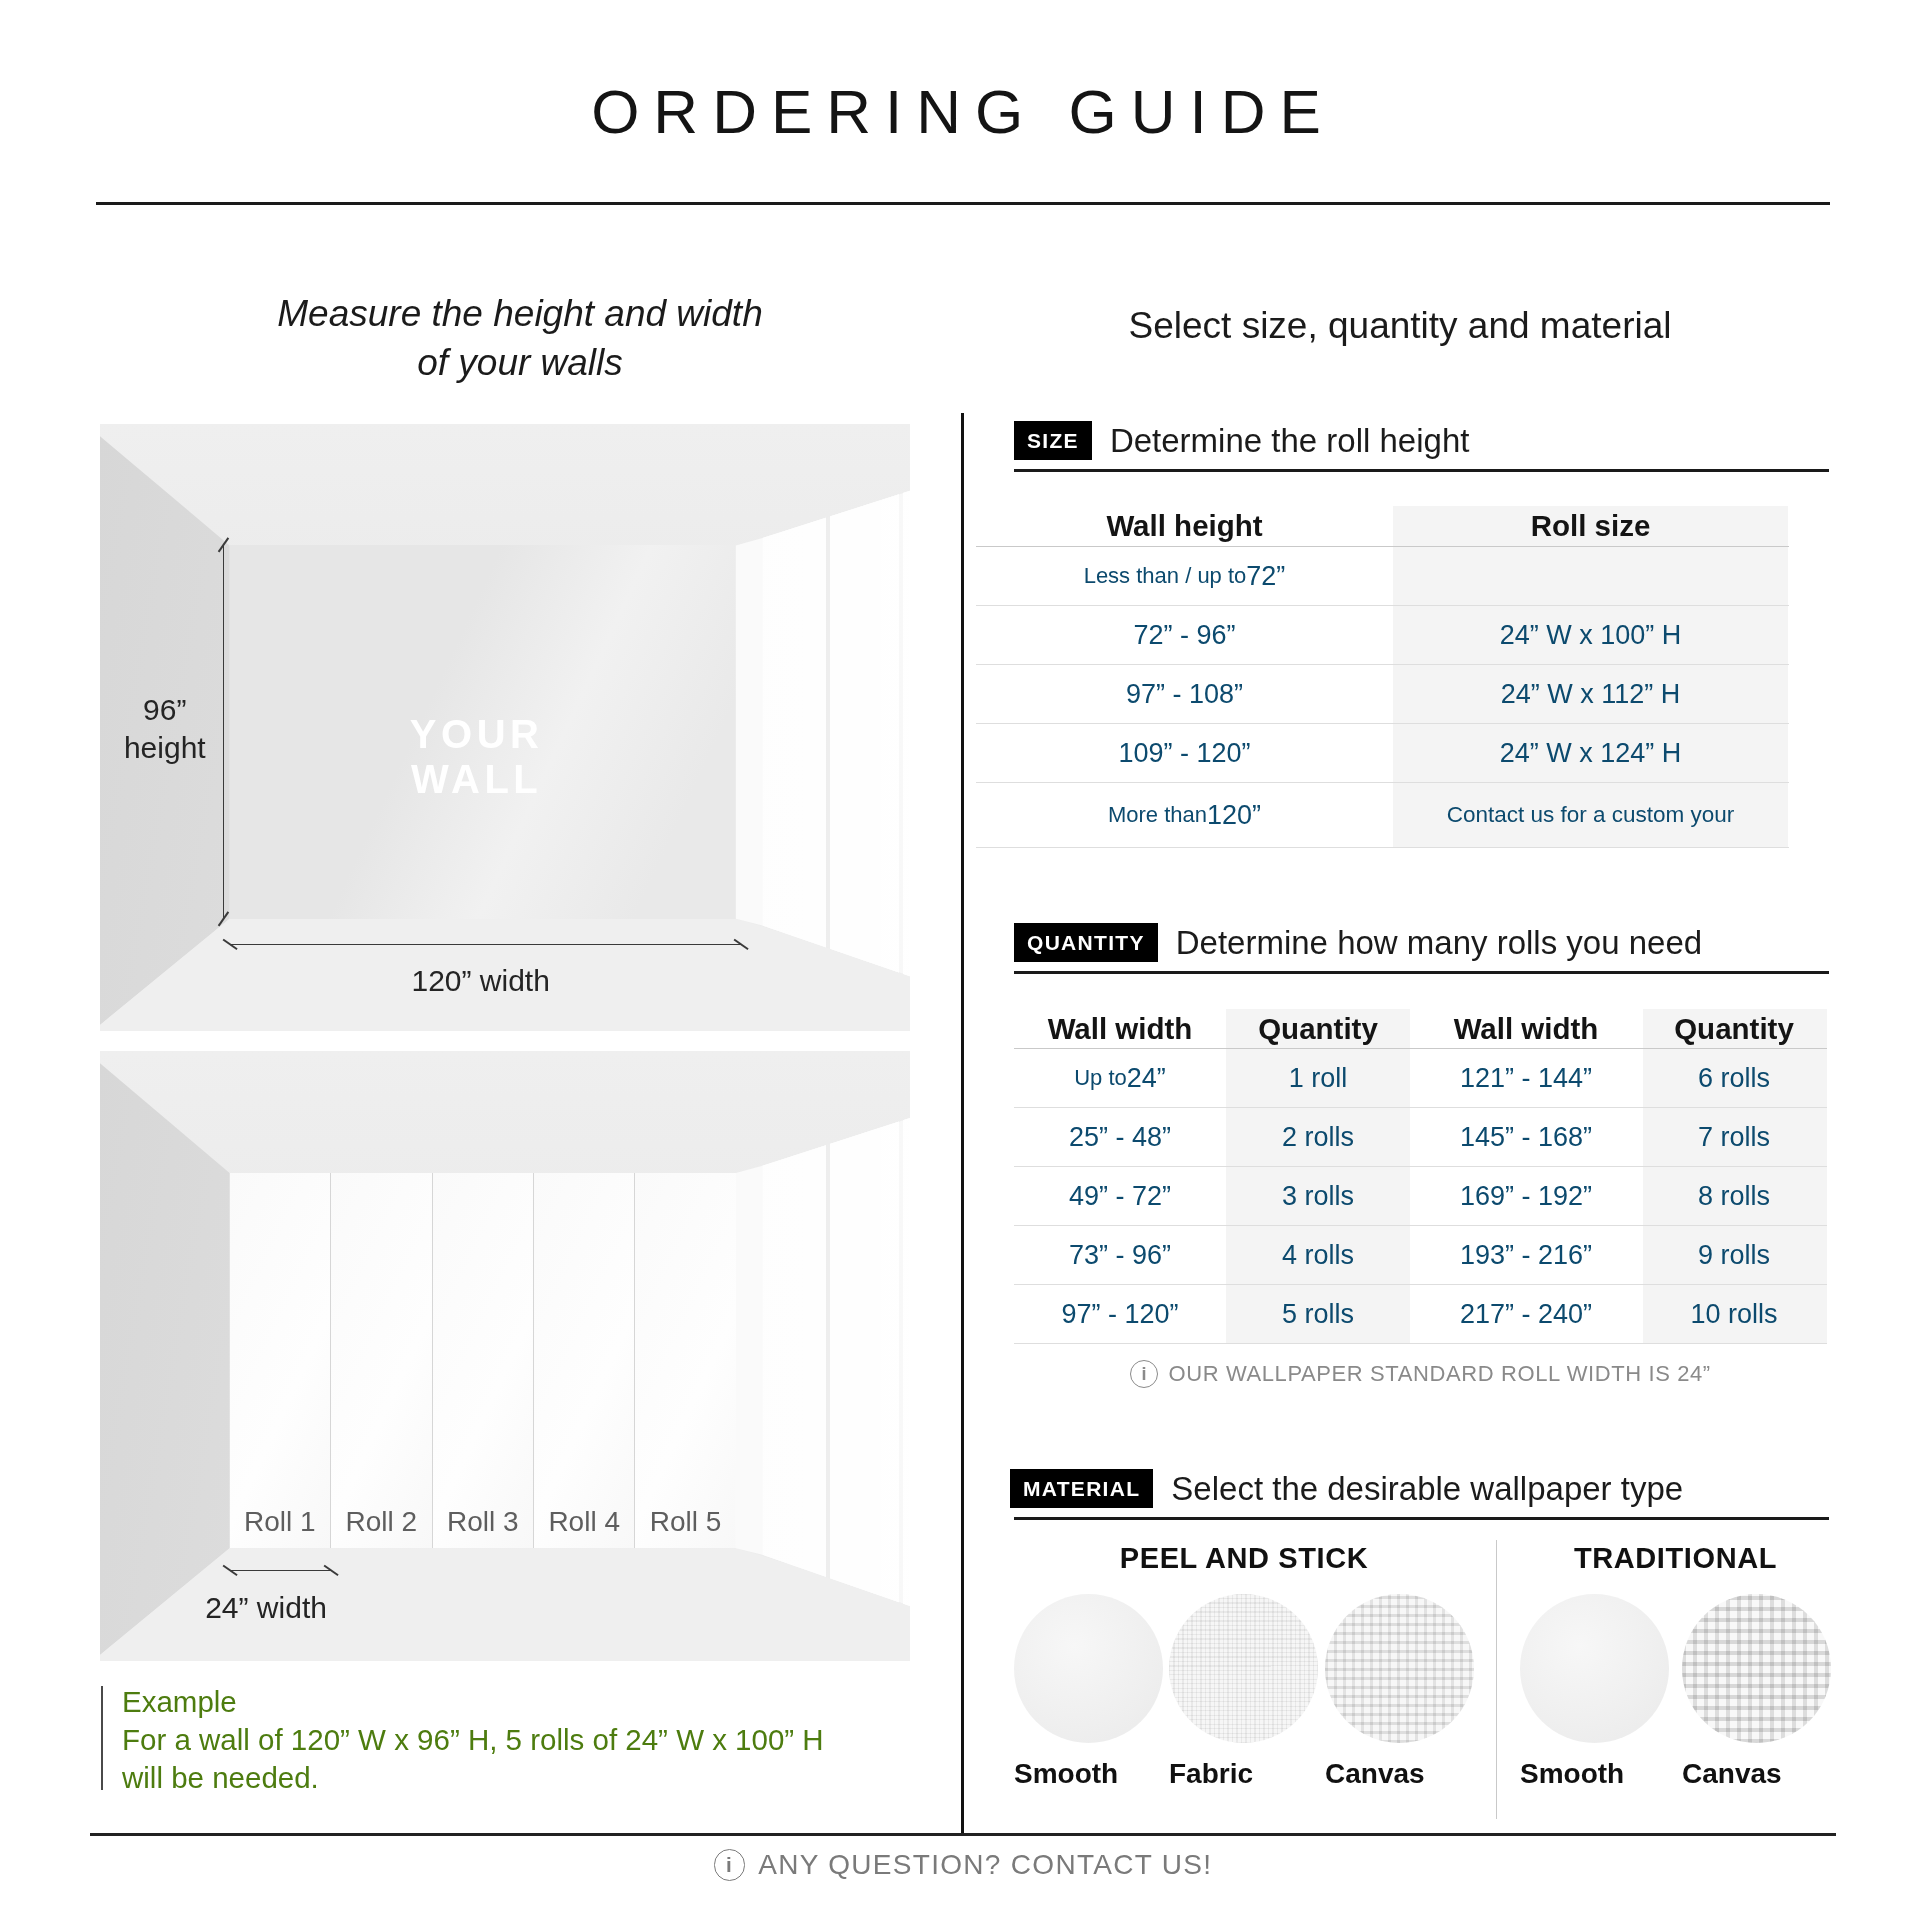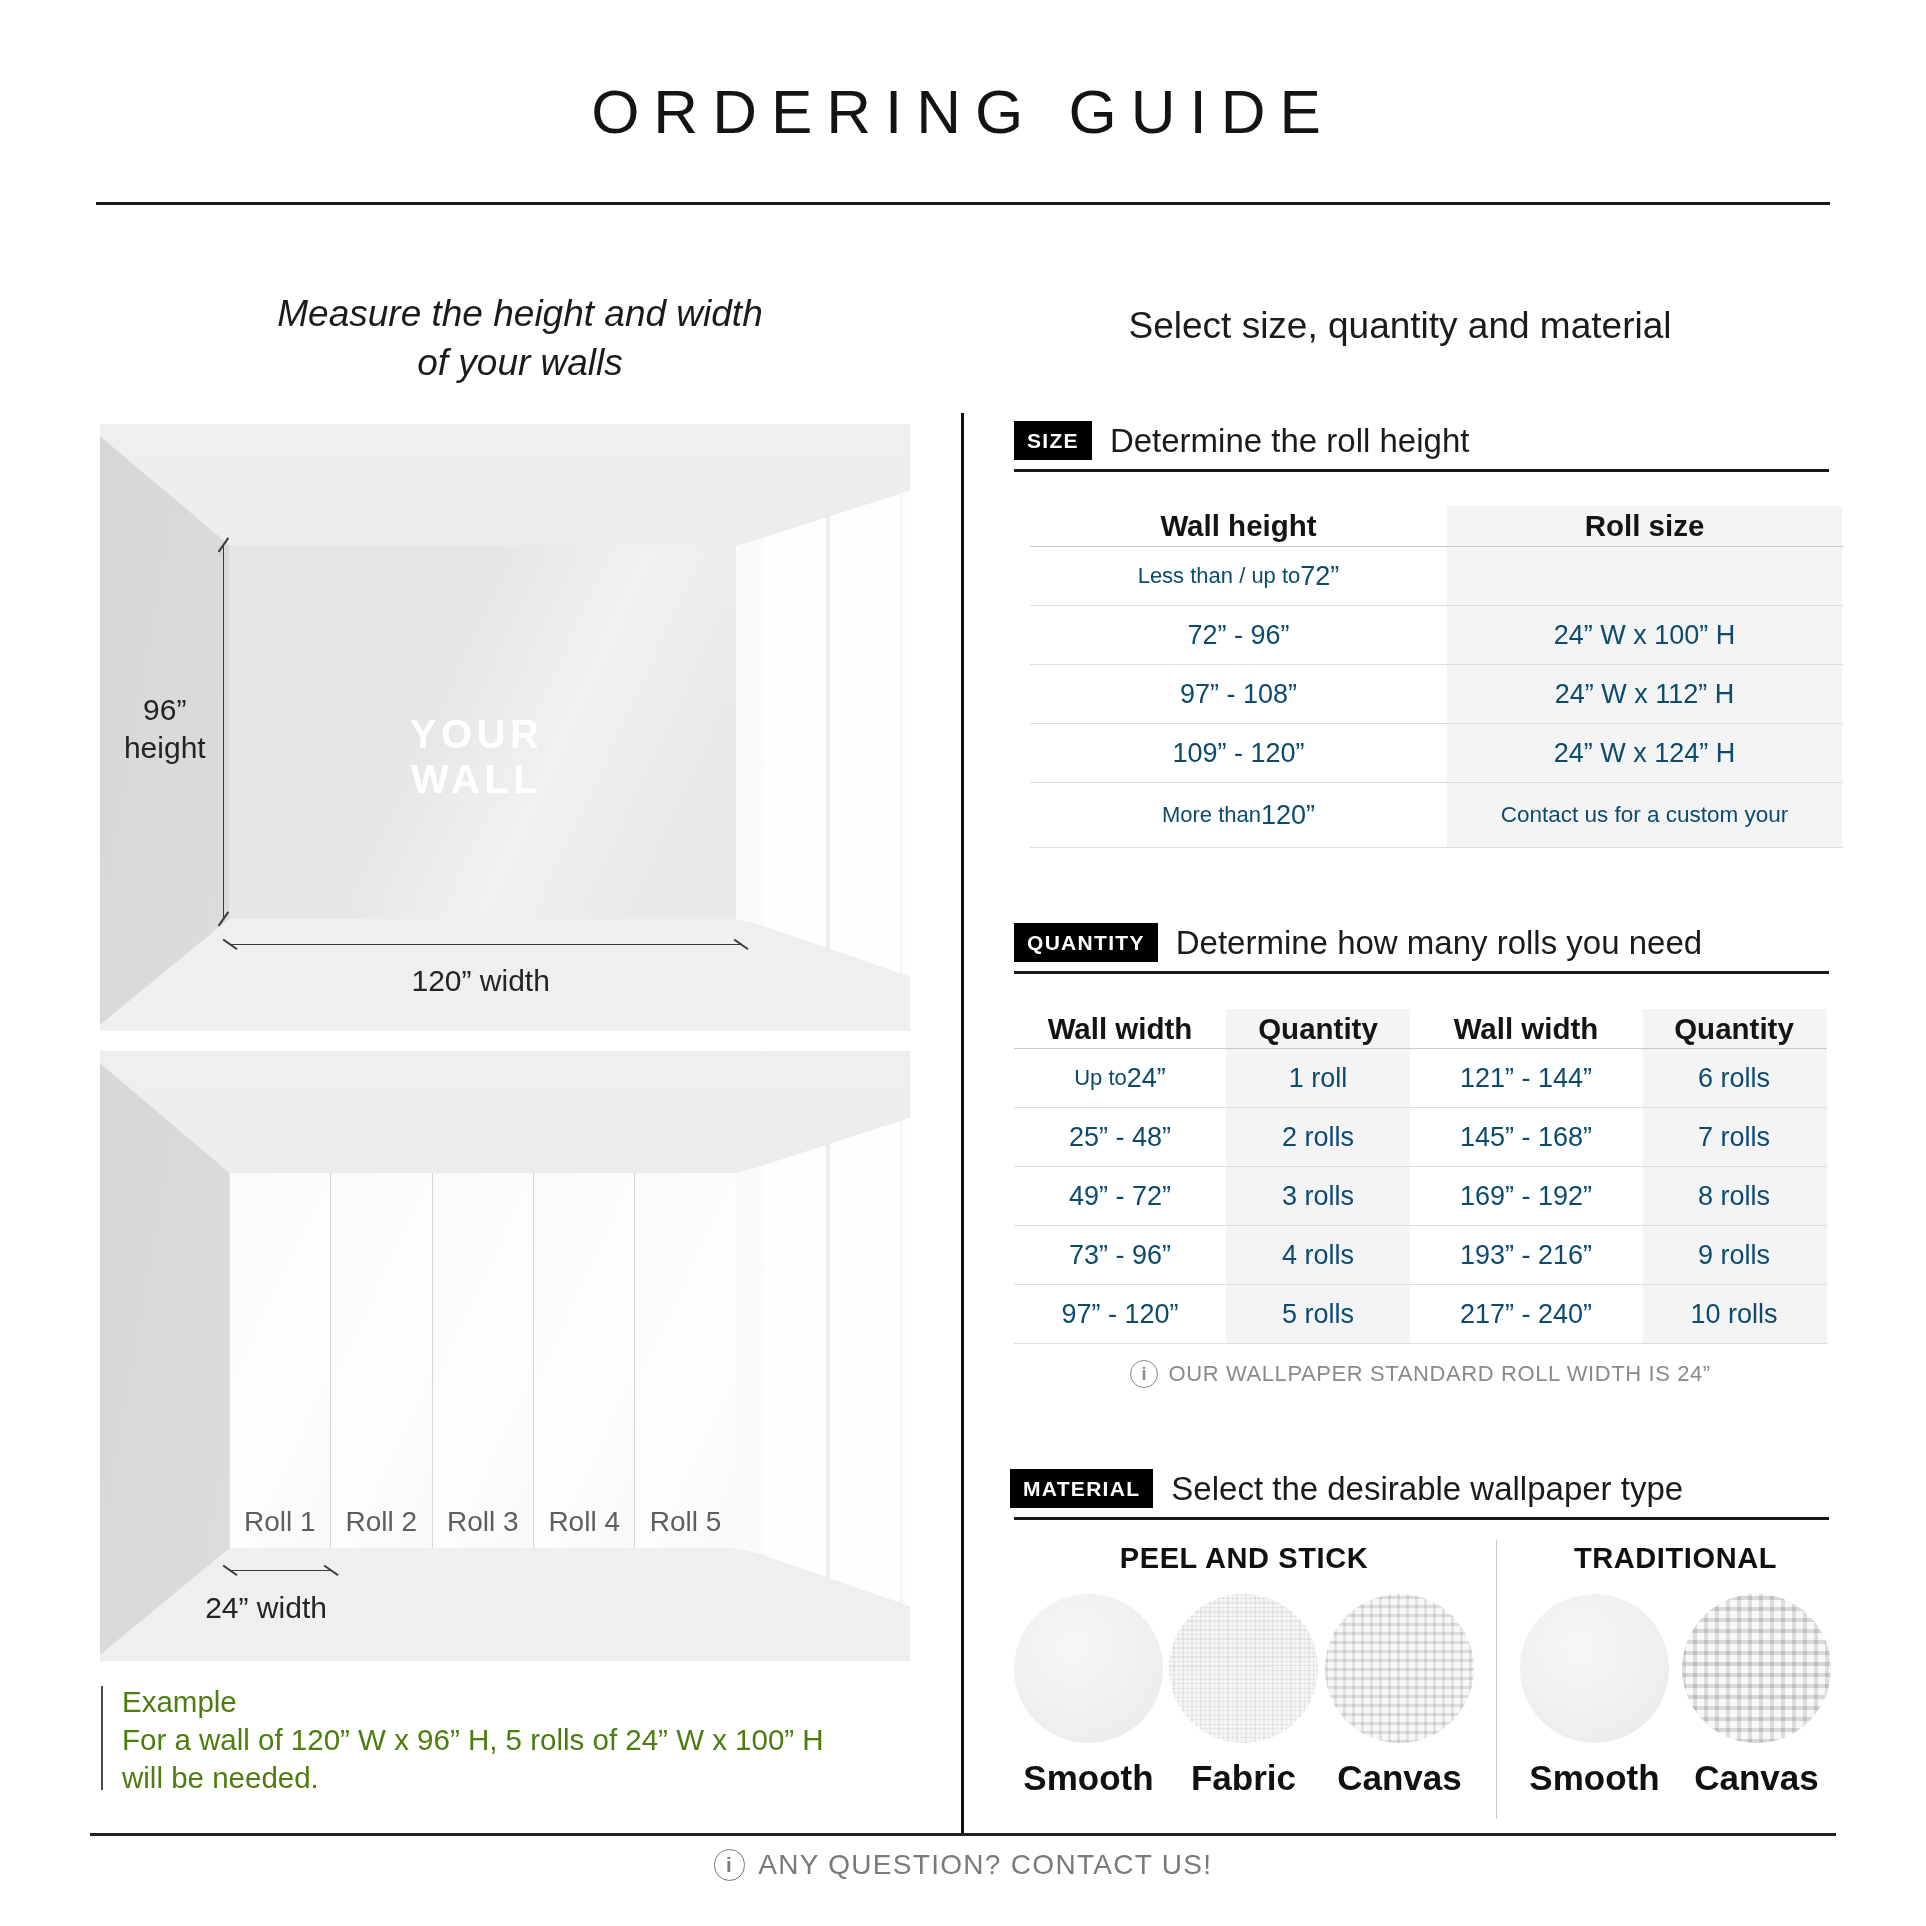--- a/index.html
+++ b/index.html
@@ -106,22 +106,22 @@
       repeating-linear-gradient(90deg,rgba(0,0,0,.055) 0 1.3px,rgba(255,255,255,0) 1.3px 4.5px),
       #f6f6f6;}
   .tex-canvas{background:
       repeating-linear-gradient(0deg,rgba(0,0,0,.10) 0 3.2px,rgba(255,255,255,0) 3.2px 9px),
       repeating-linear-gradient(90deg,rgba(0,0,0,.085) 0 3.2px,rgba(255,255,255,0) 3.2px 9px),
       #f7f7f7;}
   .tex-canvas-coarse{background:
       repeating-linear-gradient(0deg,rgba(0,0,0,.13) 0 3.9px,rgba(255,255,255,0) 3.9px 11px),
       repeating-linear-gradient(90deg,rgba(0,0,0,.11) 0 3.9px,rgba(255,255,255,0) 3.9px 11px),
       #f8f8f8;}
-  .swatch-label{position:absolute;top:1758px;width:149px;text-align:center;
-                font-size:35px;font-weight:700;color:#111;}
+  .swatch-label{position:absolute;top:1758px;width:149px;text-align:left;
+                font-size:28px;font-weight:700;color:#111;}
 
   
   .footer{left:0;top:1849px;width:1926px;display:flex;align-items:center;justify-content:center;
           gap:13px;color:#7a7a7a;font-size:28px;letter-spacing:1.3px;}
   .footer .info-icon{width:29.5px;height:29.5px;font-size:20.5px;border-color:#7a7a7a;color:#7a7a7a;}
 </style>
 </head>
 <body>
 
 <div id="page">
@@ -202,21 +202,21 @@
     <div>For a wall of 120” W x 96” H, 5 rolls of 24” W x 100” H</div>
     <div>will be needed.</div>
   </div>
 
   <div class="abs section-head" style="left:1014px;top:421px;">
     <span class="badge">SIZE</span>
     <span class="section-sub">Determine the roll height</span>
   </div>
   <div class="abs section-rule" style="left:1014px;top:469px;width:815px;"></div>
 
-  <div class="abs tbl" style="left:1030px;top:506px;width:813px;">
+  <div class="abs tbl" style="left:976px;top:506px;width:813px;">
     <div class="graybg" style="left:417px;width:395px;"></div>
     <div class="trow header" style="grid-template-columns:417px 395px;height:40px;">
       <div class="tcell th">Wall height</div>
       <div class="tcell th">Roll size</div>
     </div>
     <div class="trow" style="grid-template-columns:417px 395px;height:58px;">
       <div class="tcell td">
           <span class="sm">Less than / up to </span>
           <span>72”</span>
         </div>

